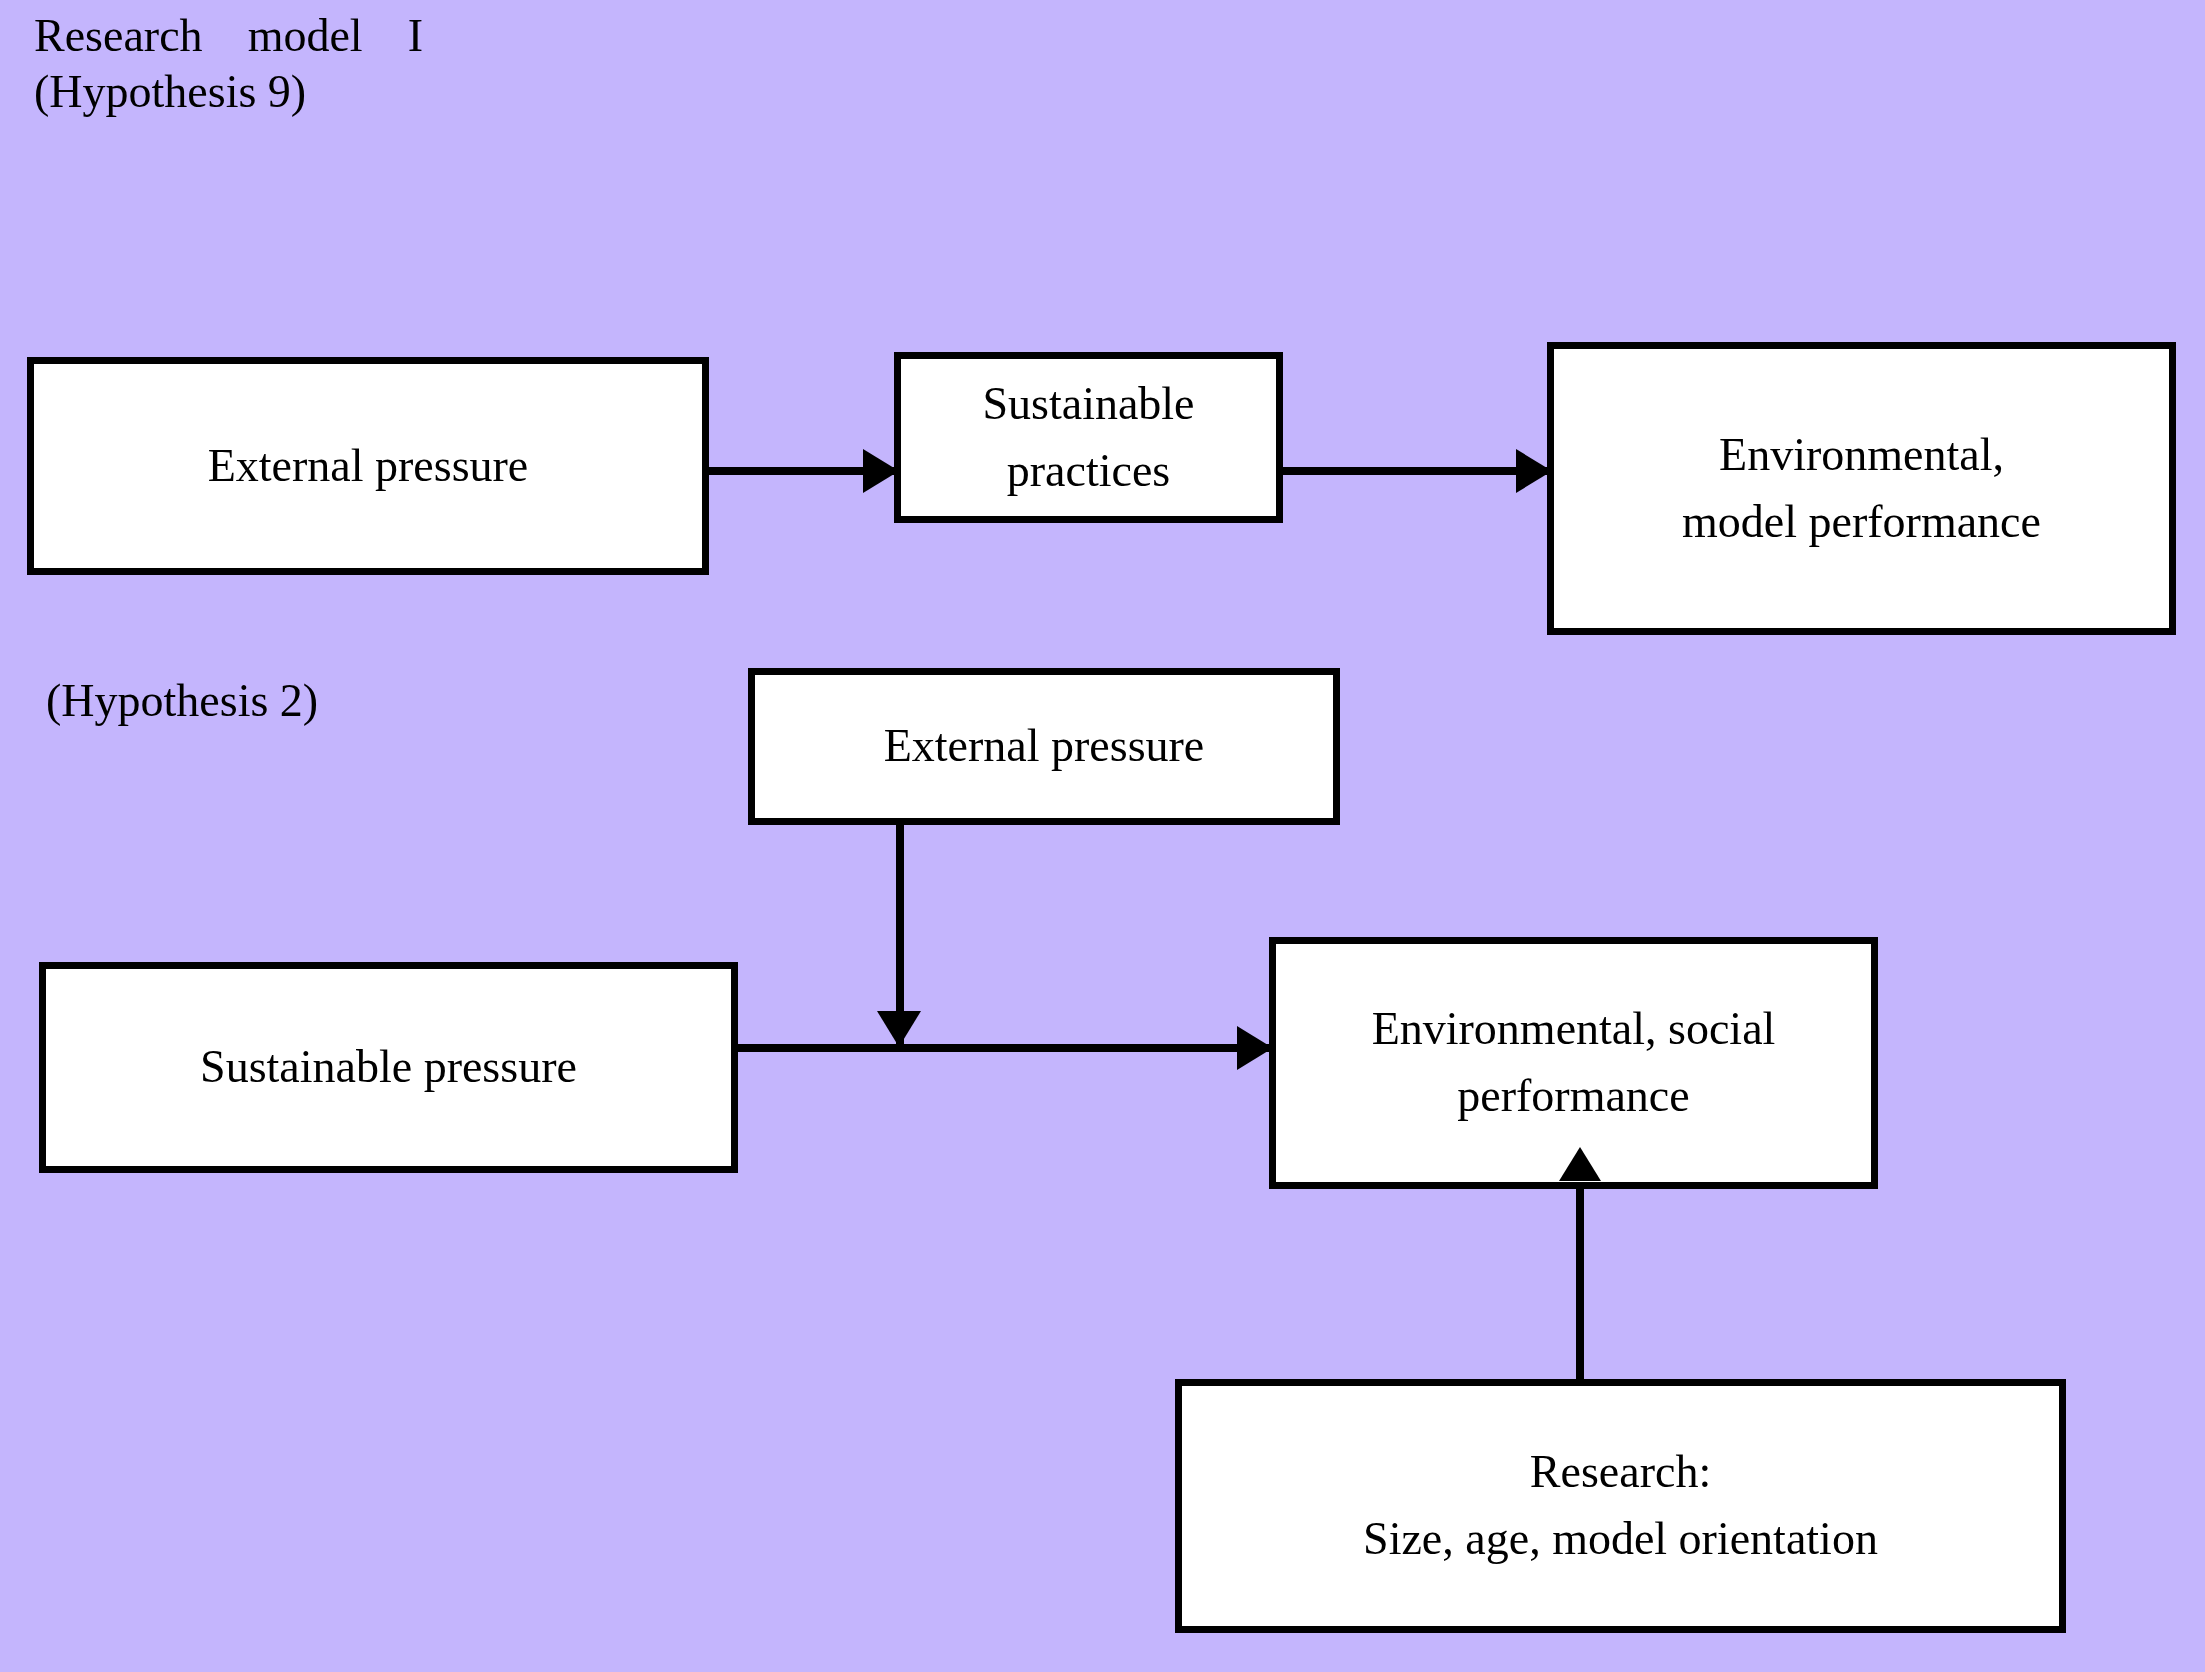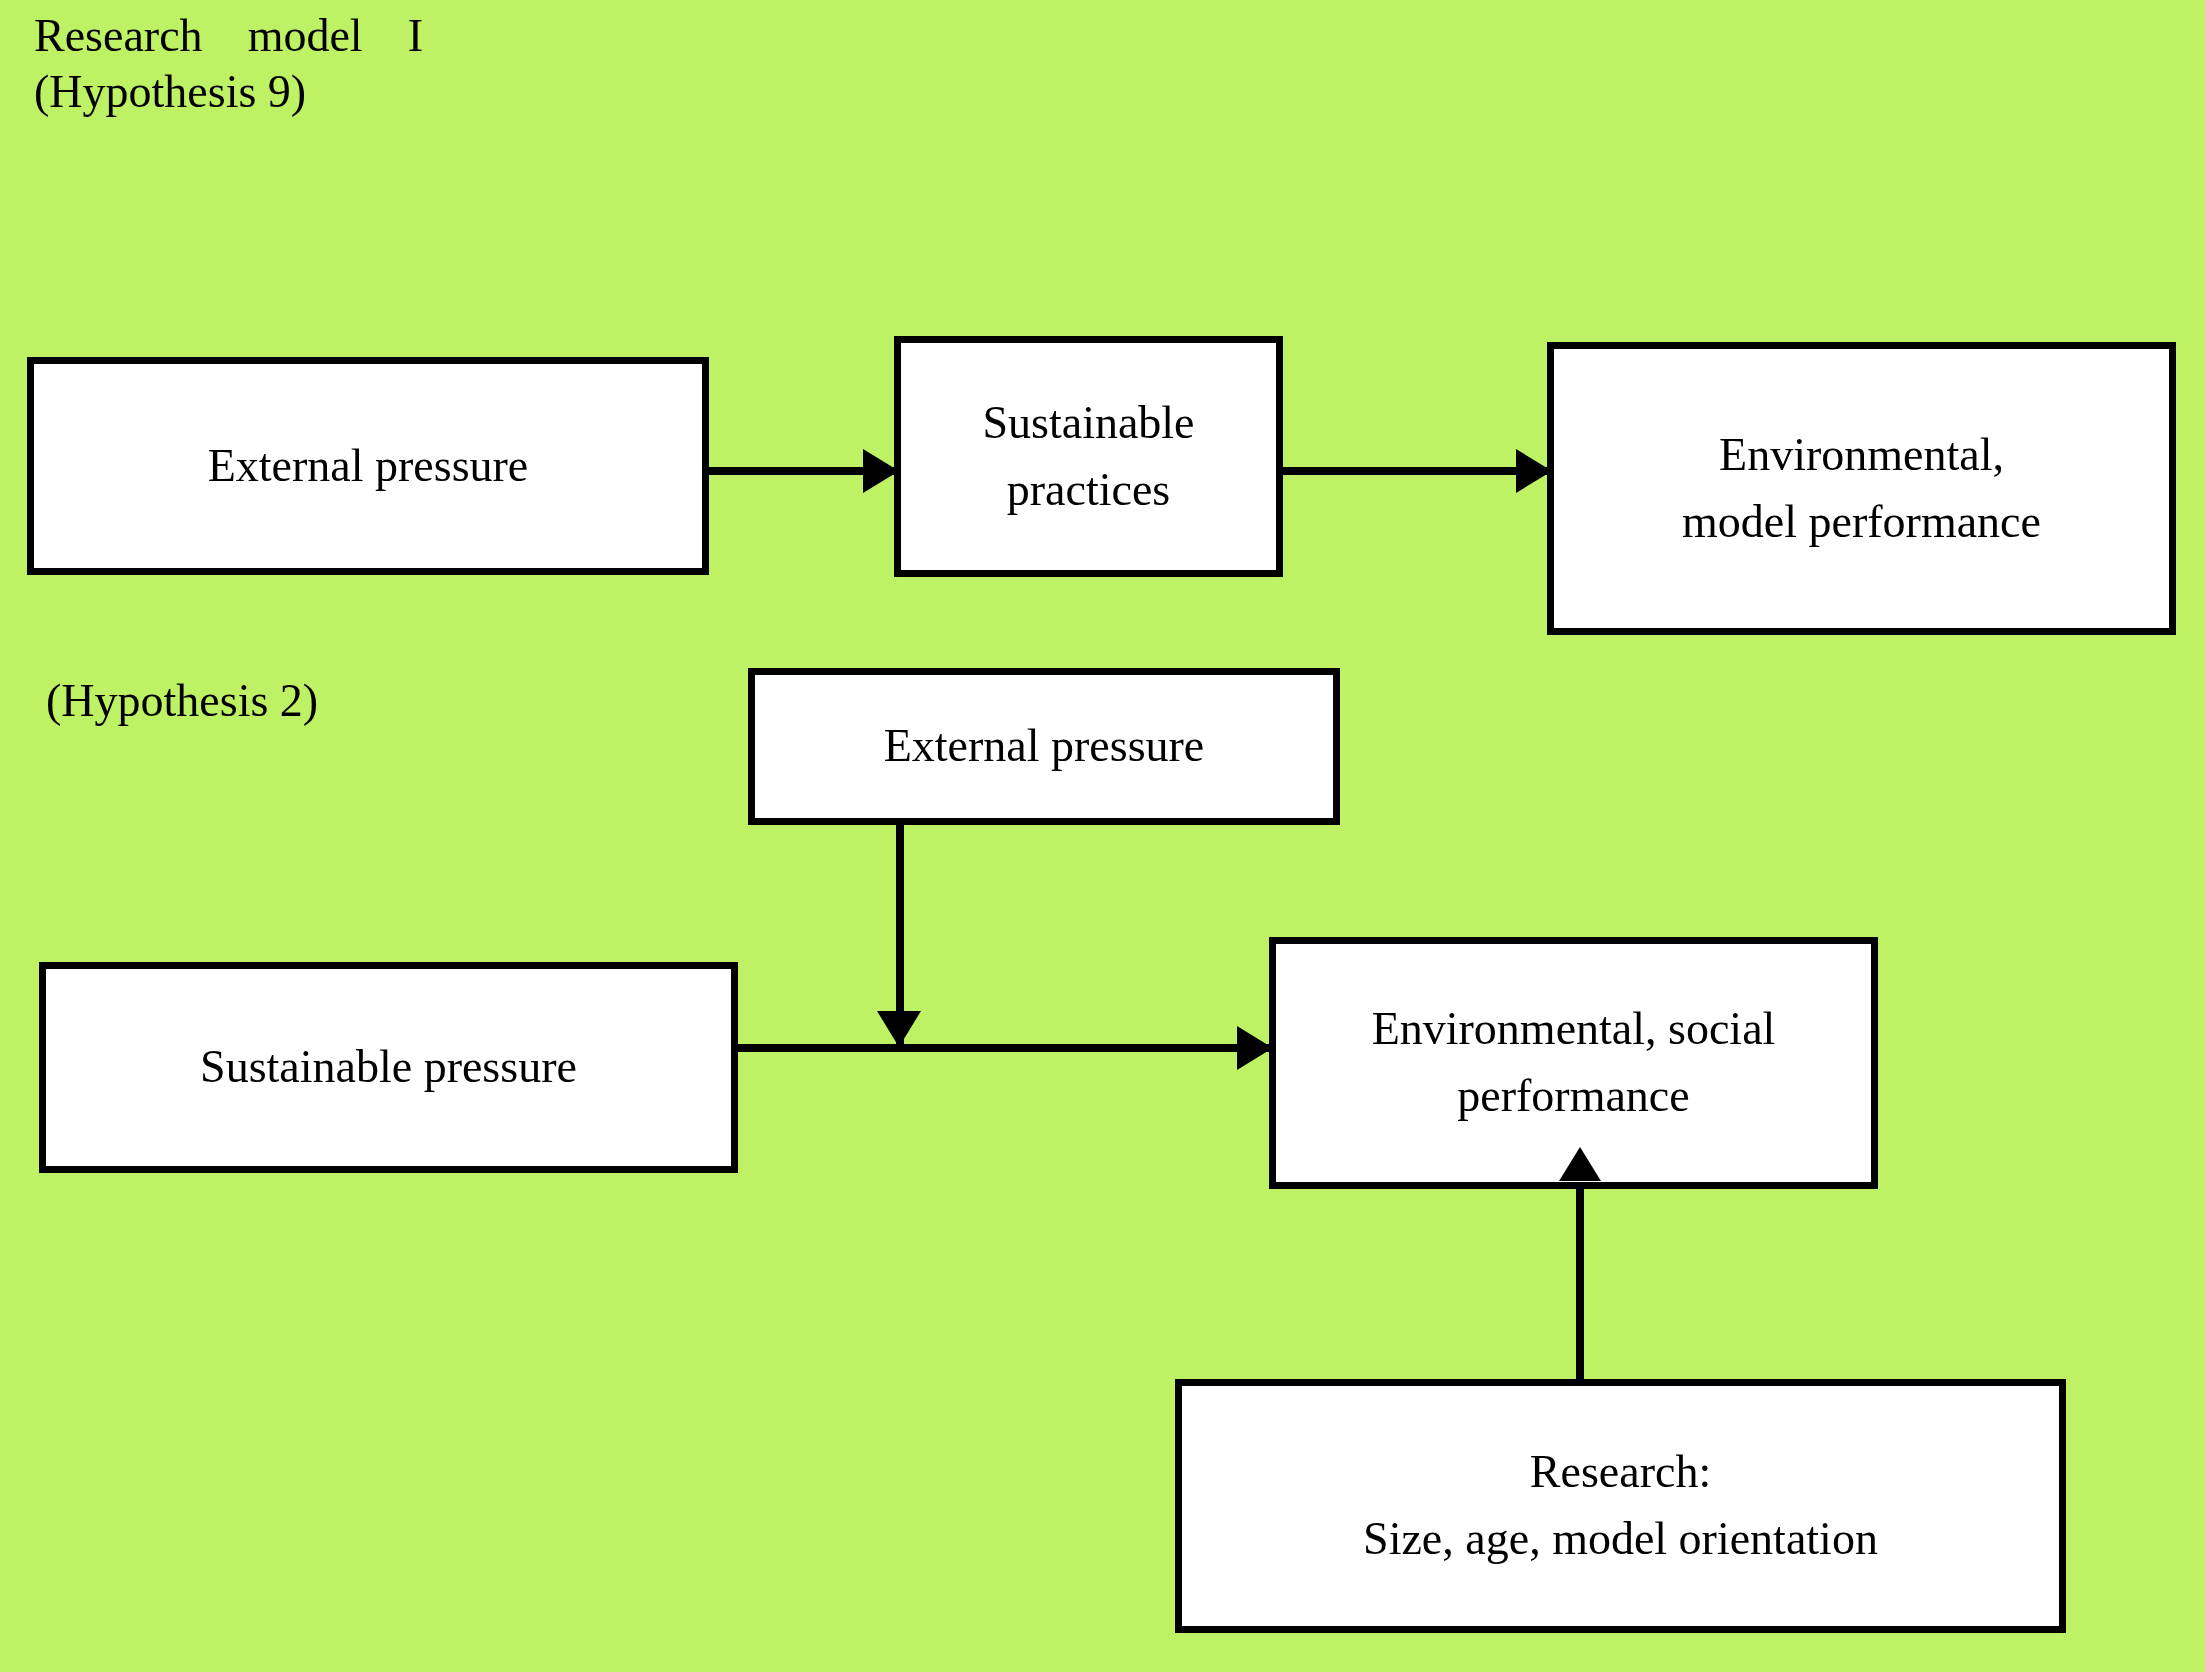--- a/index.html
+++ b/index.html
@@ -4,21 +4,21 @@
 <style>
   html, body {
     margin: 0;
     padding: 0;
     background: #ffffff;
   }
   #canvas {
     position: relative;
     width: 2205px;
     height: 1672px;
-    background: #bef264;
+    background: #c4b5fd;
     overflow: hidden;
     font-family: "Liberation Serif", "DejaVu Serif", serif;
     color: #000000;
   }
 
   
   .caption {
     position: absolute;
     font-size: 46px;
     line-height: 1.22;
@@ -49,21 +49,21 @@
     justify-content: center;
     text-align: center;
     font-size: 46px;
     line-height: 1.45;
     z-index: 3;
   }
   .node .ln { display: block; white-space: nowrap; }
 
   
   #node-ep1  { left: 27px;   top: 357px;  width: 682px;  height: 218px; }
-  #node-sp1  { left: 894px; top: 336px;  width: 389px;  height: 241px; }
+  #node-sp1  { left: 894px; top: 352px;  width: 389px;  height: 171px; }
   #node-esp1 { left: 1547px; top: 342px;  width: 629px;  height: 293px; }
 
   
   #node-ep2  { left: 748px; top: 668px;  width: 592px;  height: 157px; }
   #node-sp2  { left: 39px;   top: 962px; width: 699px;  height: 211px; }
   #node-esp2 { left: 1269px; top: 937px; width: 609px;  height: 252px; }
   #node-ctl  { left: 1175px; top: 1379px; width: 891px; height: 254px; }
 
   
   .hline {

